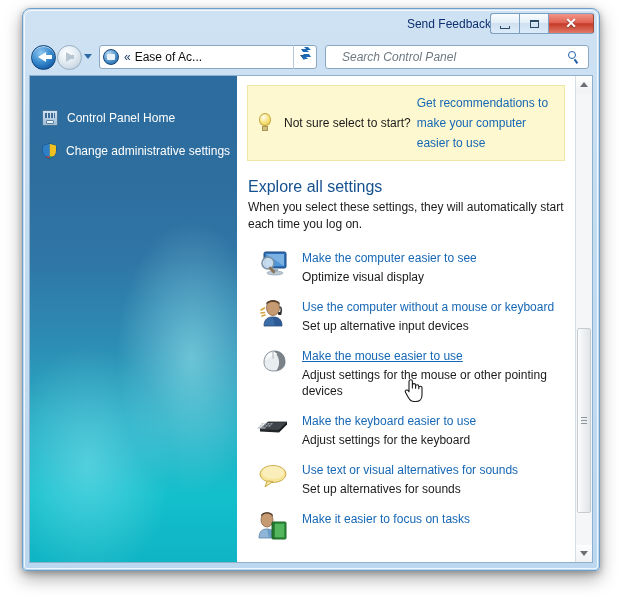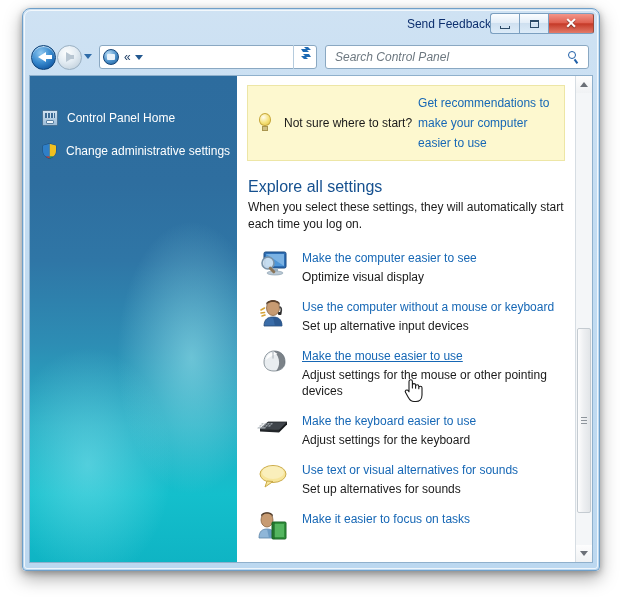--- a/index.html
+++ b/index.html
@@ -217,21 +217,21 @@
     background: #ffffff;
     border: 1px solid #8aa8c2;
     border-radius: 3px;
     box-sizing: border-box;
     display: flex;
     align-items: center;
     cursor: text;
   }
   #search-placeholder {
     flex: 1 1 auto;
-    margin-left: 9px;
+    margin-left: 16px;
     font-size: 12px;
     font-style: italic;
     color: #6d7880;
     white-space: nowrap;
   }
   #search-icon {
     margin-right: 7px;
     width: 13px; height: 13px;
     position: relative;
     flex: 0 0 auto;
@@ -517,20 +517,21 @@
       <span class="arrow-left"></span>
     </div>
     <div id="nav-fwd" class="nav-circle">
       <span class="arrow-right"></span>
     </div>
     <div id="nav-recent"></div>
 
     <div id="addressbar">
       <span id="cp-small-icon"></span>
       <span id="addr-chev">«</span>
+      <span id="addr-text">Ease of Ac...</span>
       <span id="addr-caret"></span>
     </div>
     <div id="refresh-btn">
       <svg width="16" height="16" viewBox="0 0 16 16">
         <path d="M3 4 L8 4 L6 2 L10 2 L13 5 L9 5 L11 7 L5 7 Z" fill="#1d6ab4"></path>
         <path d="M13 12 L8 12 L10 14 L6 14 L3 11 L7 11 L5 9 L11 9 Z" fill="#1d6ab4"></path>
       </svg>
     </div>
 
     <div id="searchbox">
@@ -558,21 +559,21 @@
         </span>
         <span class="side-label">Change administrative settings</span>
       </div>
     </div>
 
     <div id="main">
       <div id="main-inner">
 
         <div id="rec-banner">
           <span id="bulb-icon"></span>
-          <span id="rec-q">Not sure where to start?</span>
+          <span id="rec-q">Not sure select to start?</span>
           <span id="rec-link">Get recommendations to make your computer easier to use</span>
         </div>
 
         <div id="explore-title">Explore all settings</div>
         <div id="explore-sub">When you select these settings, they will automatically start each time you log on.</div>
 
         <ul id="settings-list">
 
 
           <li class="setting-row">

